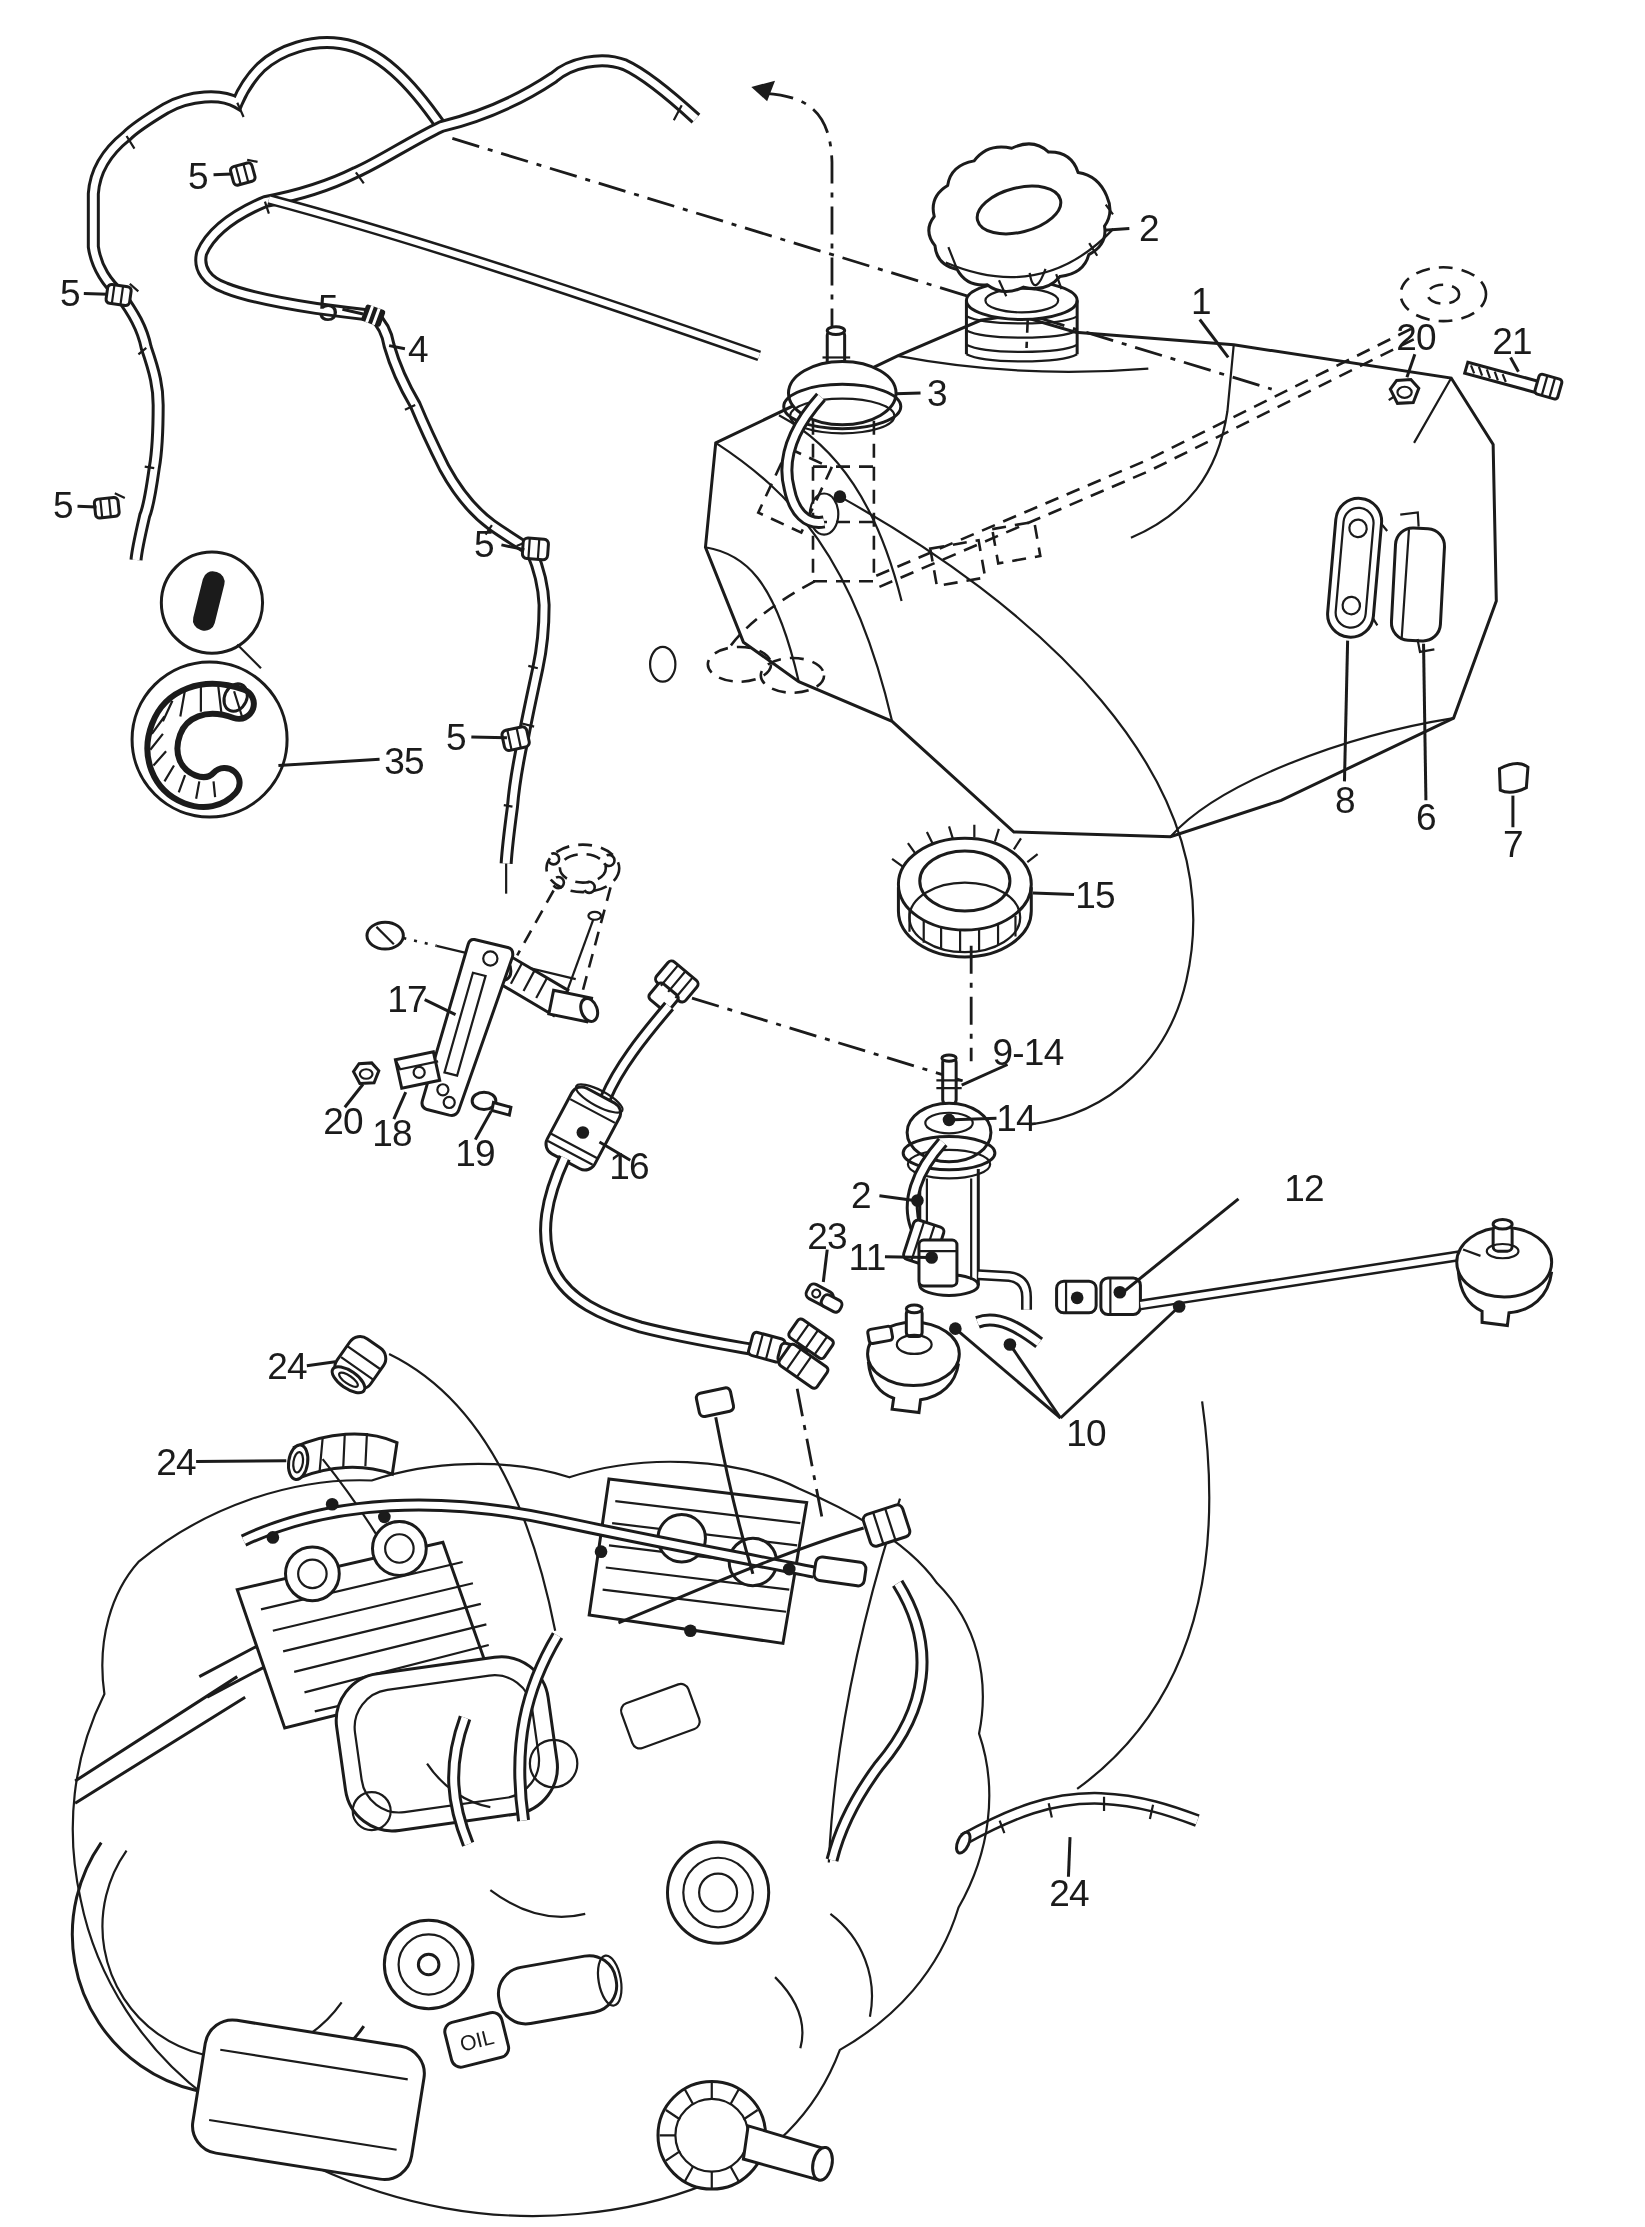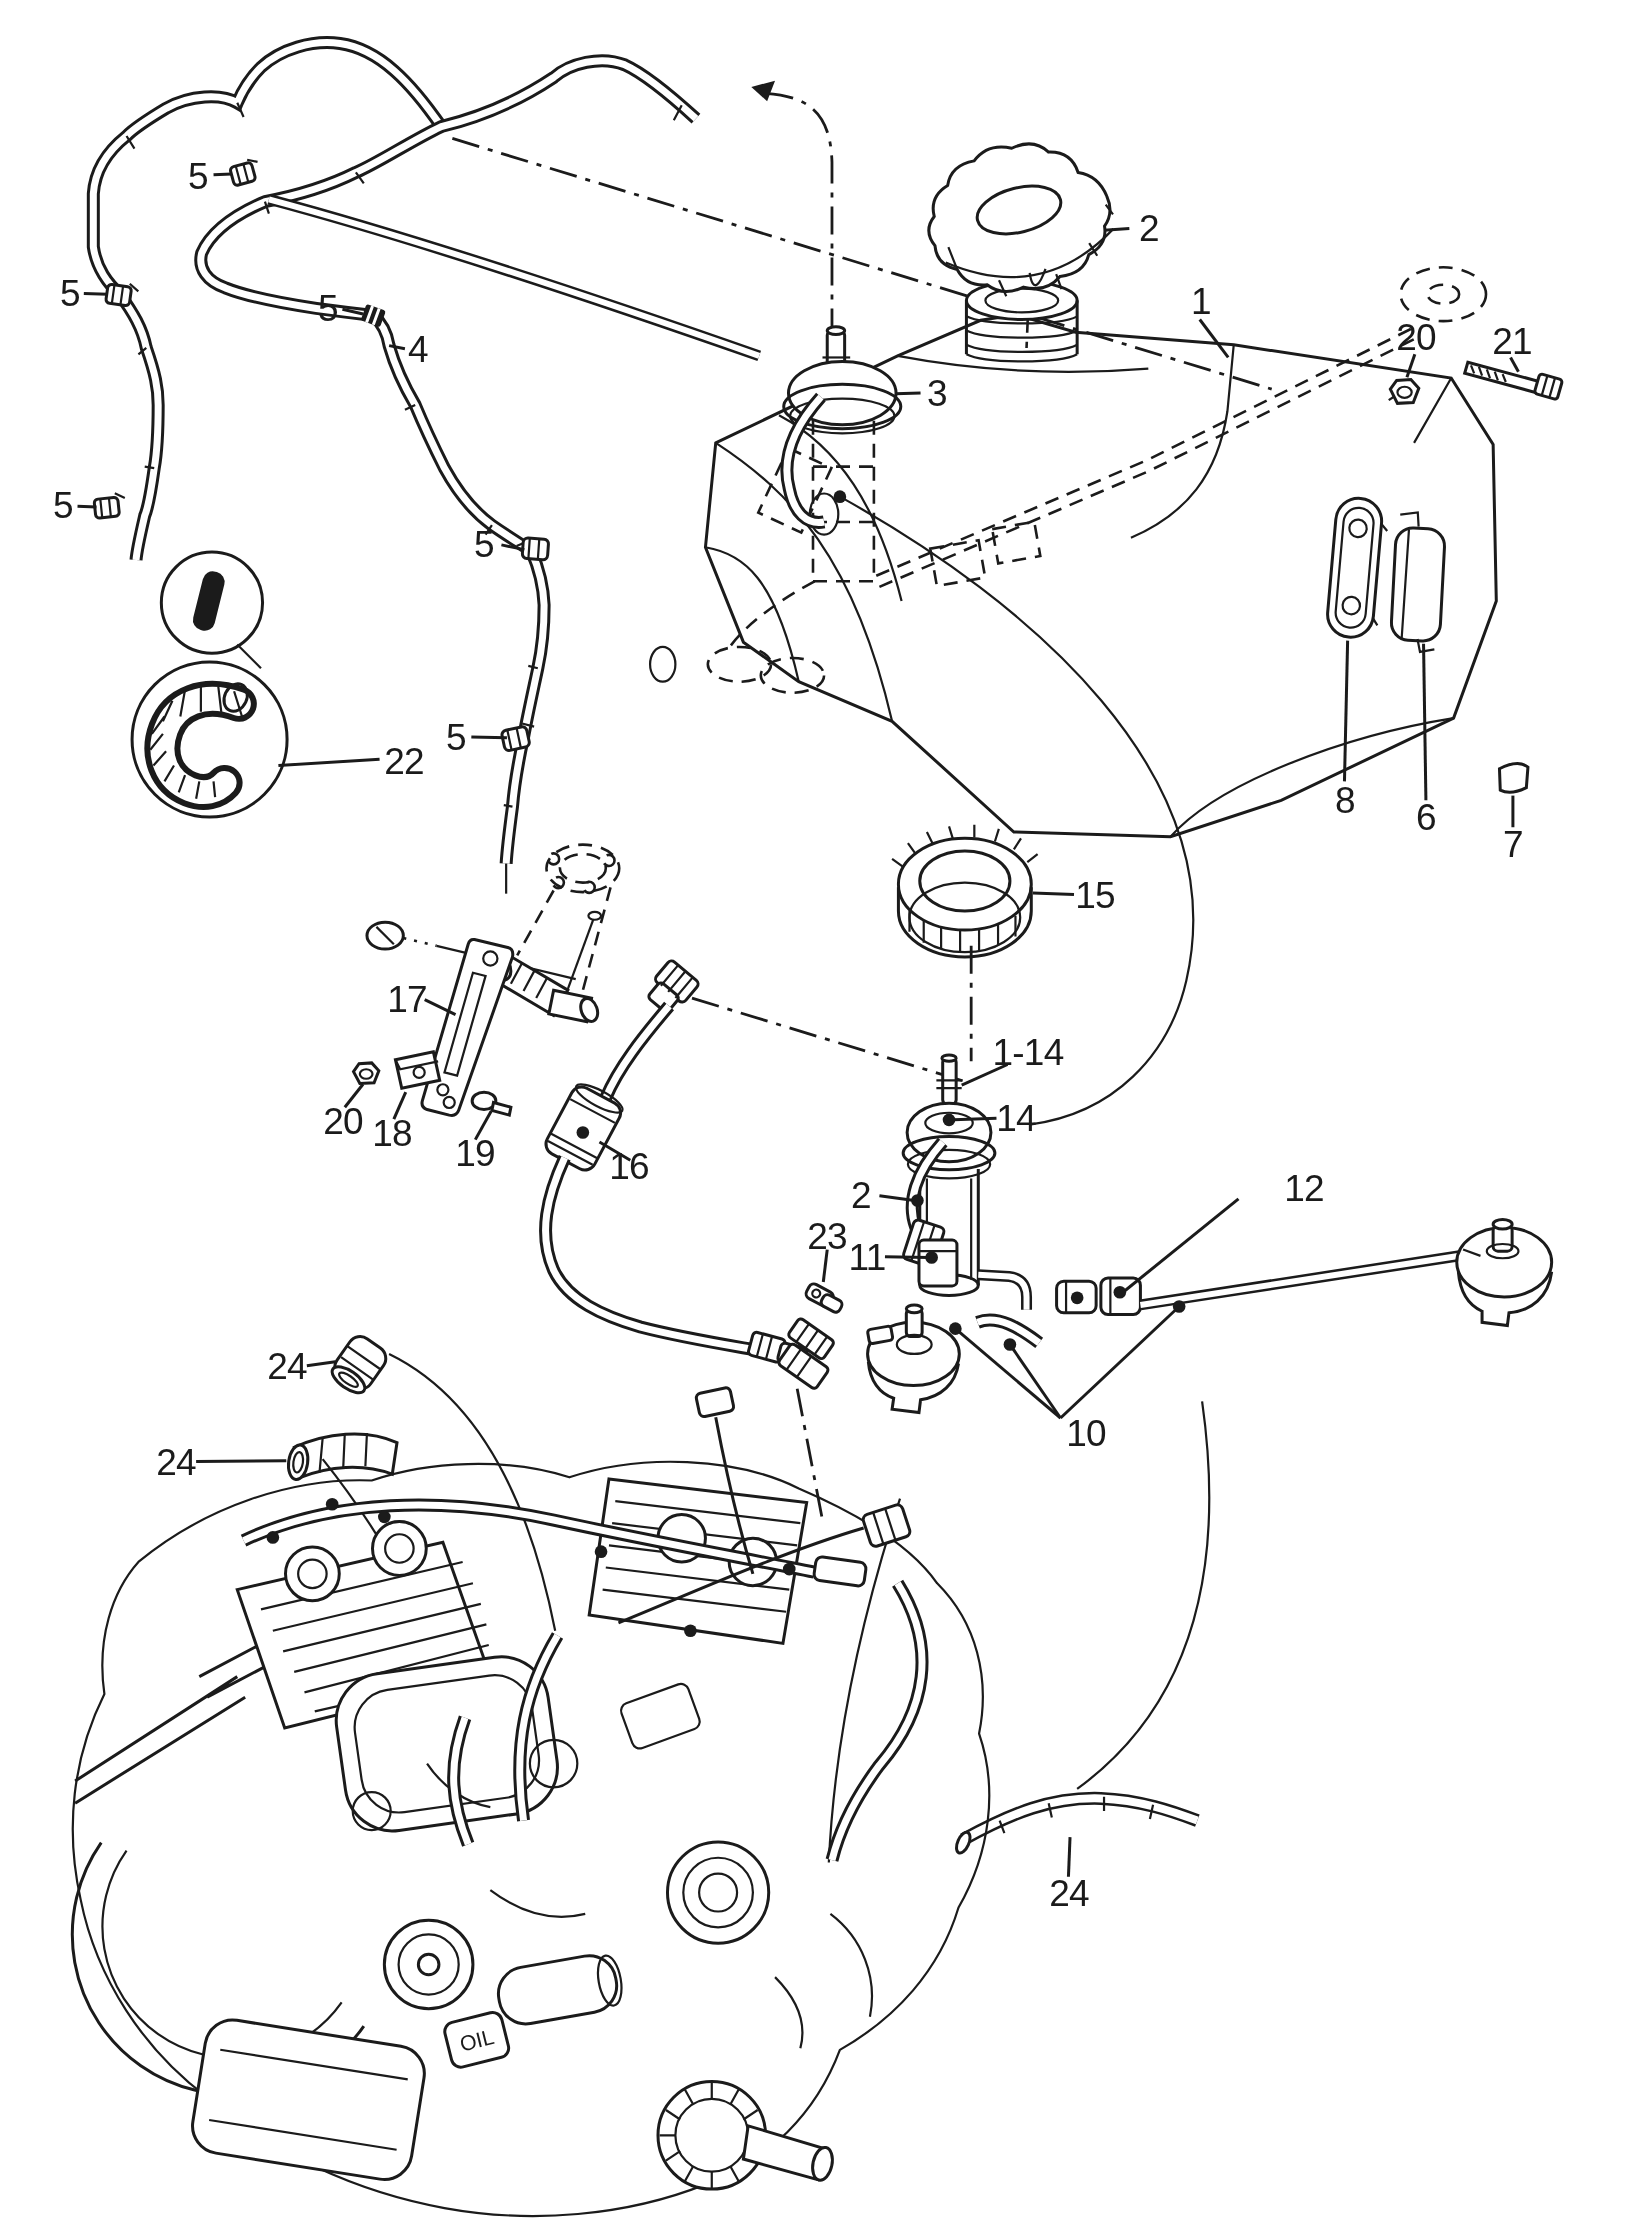--- a/index.html
+++ b/index.html
@@ -499,34 +499,34 @@
       <div class="callout" style="left: 418px; top: 349px;">4</div>
       <div class="callout" style="left: 198px; top: 176px;">5</div>
       <div class="callout" style="left: 70px; top: 293px;">5</div>
       <div class="callout" style="left: 328px; top: 308px;">5</div>
       <div class="callout" style="left: 63px; top: 505px;">5</div>
       <div class="callout" style="left: 484px; top: 544px;">5</div>
       <div class="callout" style="left: 456px; top: 737px;">5</div>
       <div class="callout" style="left: 1426px; top: 817px;">6</div>
       <div class="callout" style="left: 1513px; top: 844px;">7</div>
       <div class="callout" style="left: 1345px; top: 800px;">8</div>
-      <div class="callout" style="left: 1028px; top: 1052px;">1-14</div>
+      <div class="callout" style="left: 1028px; top: 1052px;">9-14</div>
       <div class="callout" style="left: 1061px; top: 1433px; margin-left: 25px;">10</div>
       <div class="callout" style="left: 867px; top: 1257px;">11</div>
       <div class="callout" style="left: 1304px; top: 1188px;">12</div>
       <div class="callout" style="left: 861px; top: 1195px;">2</div>
       <div class="callout" style="left: 1016px; top: 1118px; text-align: right;">14</div>
       <div class="callout" style="left: 1095px; top: 895px;">15</div>
       <div class="callout" style="left: 629px; top: 1166px;">16</div>
       <div class="callout" style="left: 407px; top: 999px;">17</div>
       <div class="callout" style="left: 392px; top: 1133px;">18</div>
       <div class="callout" style="left: 475px; top: 1153px;">19</div>
       <div class="callout" style="left: 1416px; top: 337px;">20</div>
       <div class="callout" style="left: 343px; top: 1121px;">20</div>
       <div class="callout" style="left: 1512px; top: 341px;">21</div>
-      <div class="callout" style="left: 404px; top: 761px;">22</div>
+      <div class="callout" style="left: 404px; top: 761px;">35</div>
       <div class="callout" style="left: 827px; top: 1236px;">23</div>
       <div class="callout" style="left: 287px; top: 1366px;">24</div>
       <div class="callout" style="left: 176px; top: 1462px;">24</div>
       <div class="callout" style="left: 1069px; top: 1893px;">24</div>
     </div>
 </div>
 
 
 </body></html>

